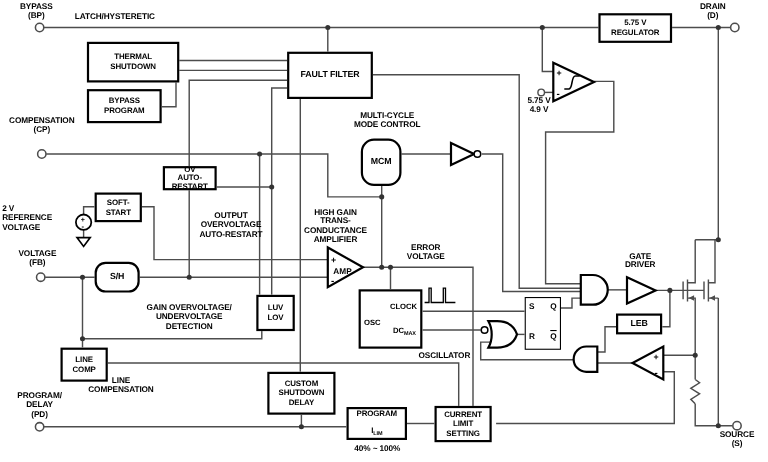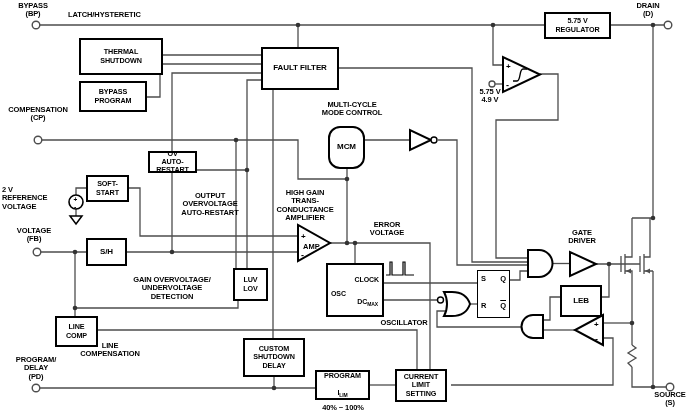--- a/index.html
+++ b/index.html
@@ -148,36 +148,36 @@
 PROGRAM</span></div>
   <div class="box" style="left:261px;top:47px;width:78px;height:43px;font-size:8px;"><span>FAULT FILTER</span></div>
   <div class="box" style="left:544px;top:12px;width:67px;height:27px;"><span>5.75 V
 REGULATOR</span></div>
   <div class="box" style="left:328px;top:126px;width:37px;height:43px;font-size:8px;border-radius:12px;"><span>MCM</span></div>
   <div class="box" style="left:148px;top:151px;width:49px;height:22px;"><span>OV
 AUTO-
 RESTART</span></div>
   <div class="box" style="left:86px;top:175px;width:43px;height:27px;"><span>SOFT-
 START</span></div>
-  <div class="box" style="left:86px;top:238px;width:41px;height:28px;font-size:8px;"><span>S/H</span></div>
+  <div class="box" style="left:86px;top:238px;width:41px;height:28px;font-size:8px;border-radius:10px;"><span>S/H</span></div>
   <div class="box" style="left:233px;top:268px;width:35px;height:33px;"><span>LUV
 LOV</span></div>
   <div class="box" style="left:55px;top:316px;width:43px;height:31px;"><span>LINE
 COMP</span></div>
   <div class="box" style="left:243px;top:338px;width:62px;height:39px;"><span>CUSTOM
 SHUTDOWN
 DELAY</span></div>
   <div class="box" style="left:315px;top:370px;width:55px;height:30px;">
     <span><span>PROGRAM</span><br>
     <span>I</span><sub class="sm">LIM</sub></span>
   </div>
   <div class="box" style="left:395px;top:369px;width:52px;height:33px;"><span>CURRENT
 LIMIT
 SETTING</span></div>
-  <div class="box" style="left:560px;top:285px;width:42px;height:32px;font-size:8px;"><span>LEB</span></div>
+  <div class="box" style="left:560px;top:285px;width:42px;height:19px;font-size:8px;"><span>LEB</span></div>
 
   <div class="box" style="left:326px;top:263px;width:58px;height:54px;">
     <span class="inner" style="top:11px;right:3px;">CLOCK</span>
     <span class="inner" style="top:25px;left:3px;">OSC</span>
     <span class="inner" style="top:33px;right:4px;"><span>DC</span><sub class="sm">MAX</sub></span>
   </div>
 
   <div class="box thinbox" style="left:477px;top:270px;width:33px;height:48px;">
     <span class="inner" style="top:4px;left:3px;font-size:7.5px;">S</span>
     <span class="inner" style="top:4px;right:3px;font-size:7.5px;">Q</span>

